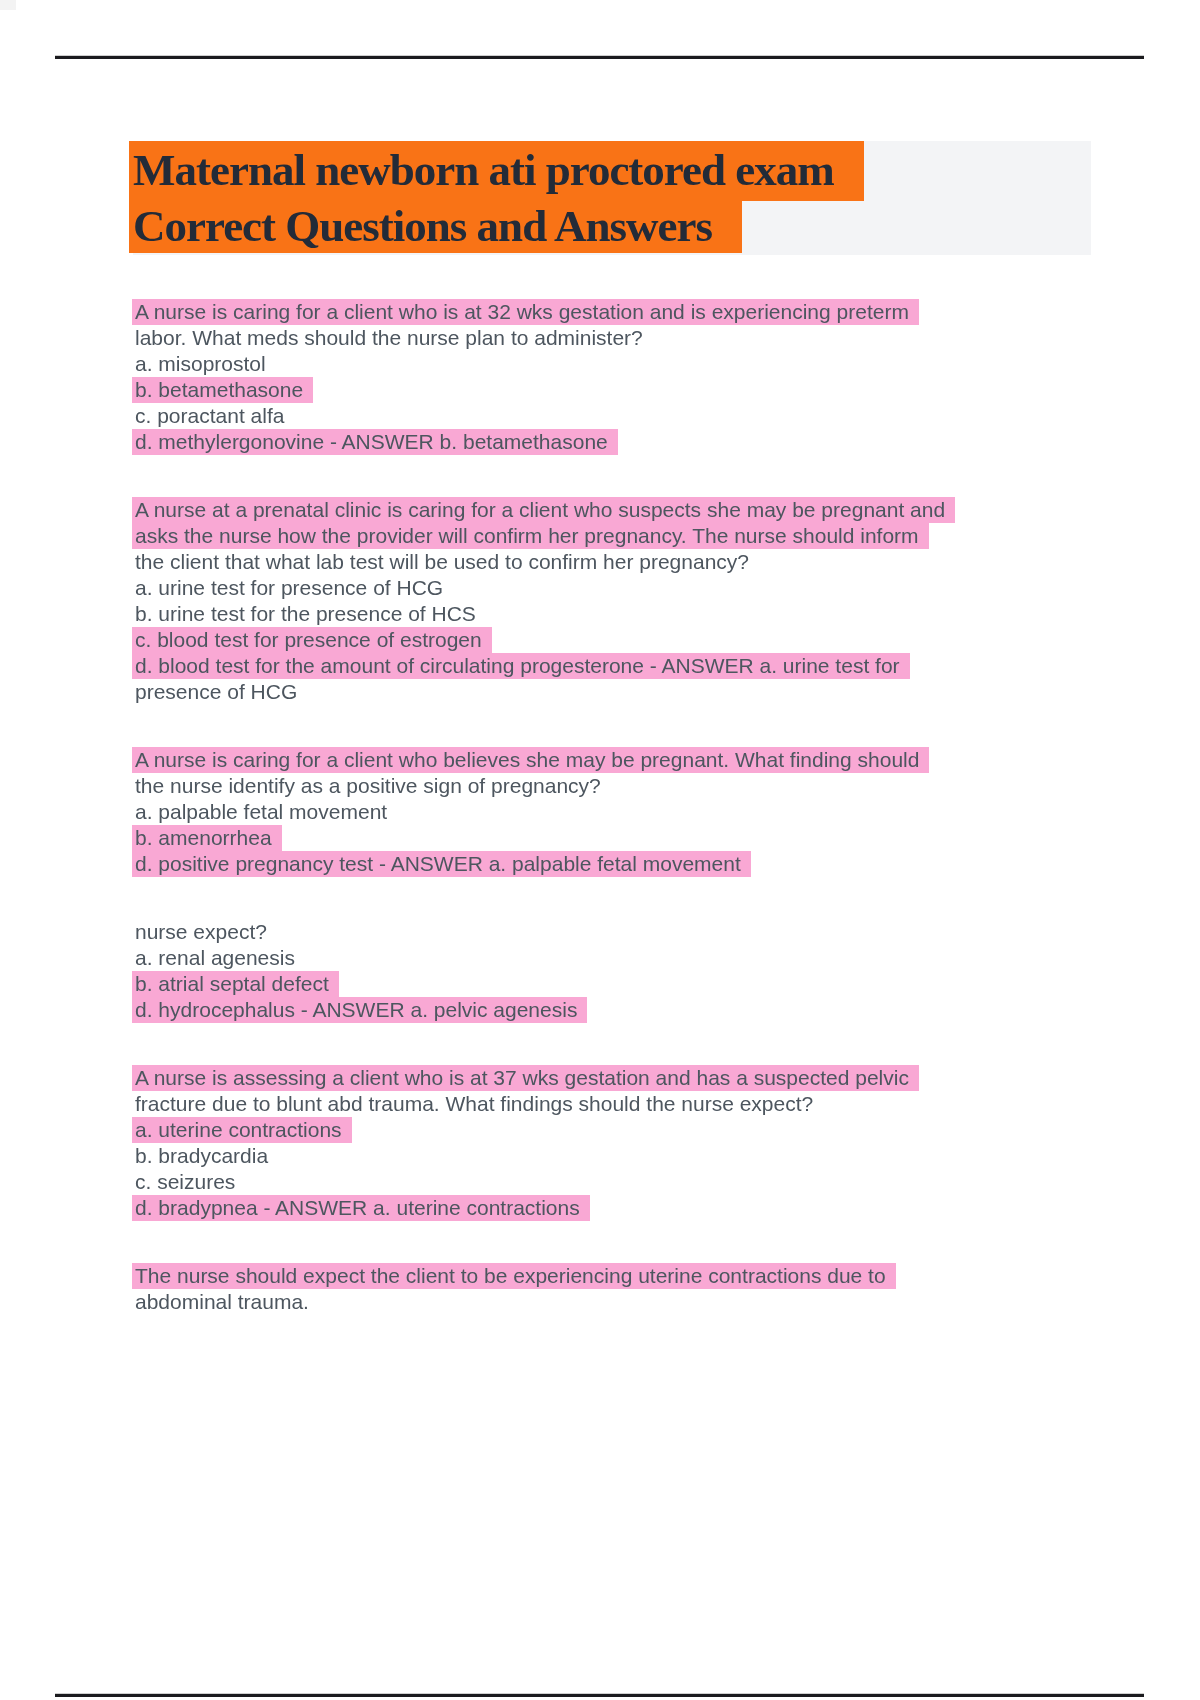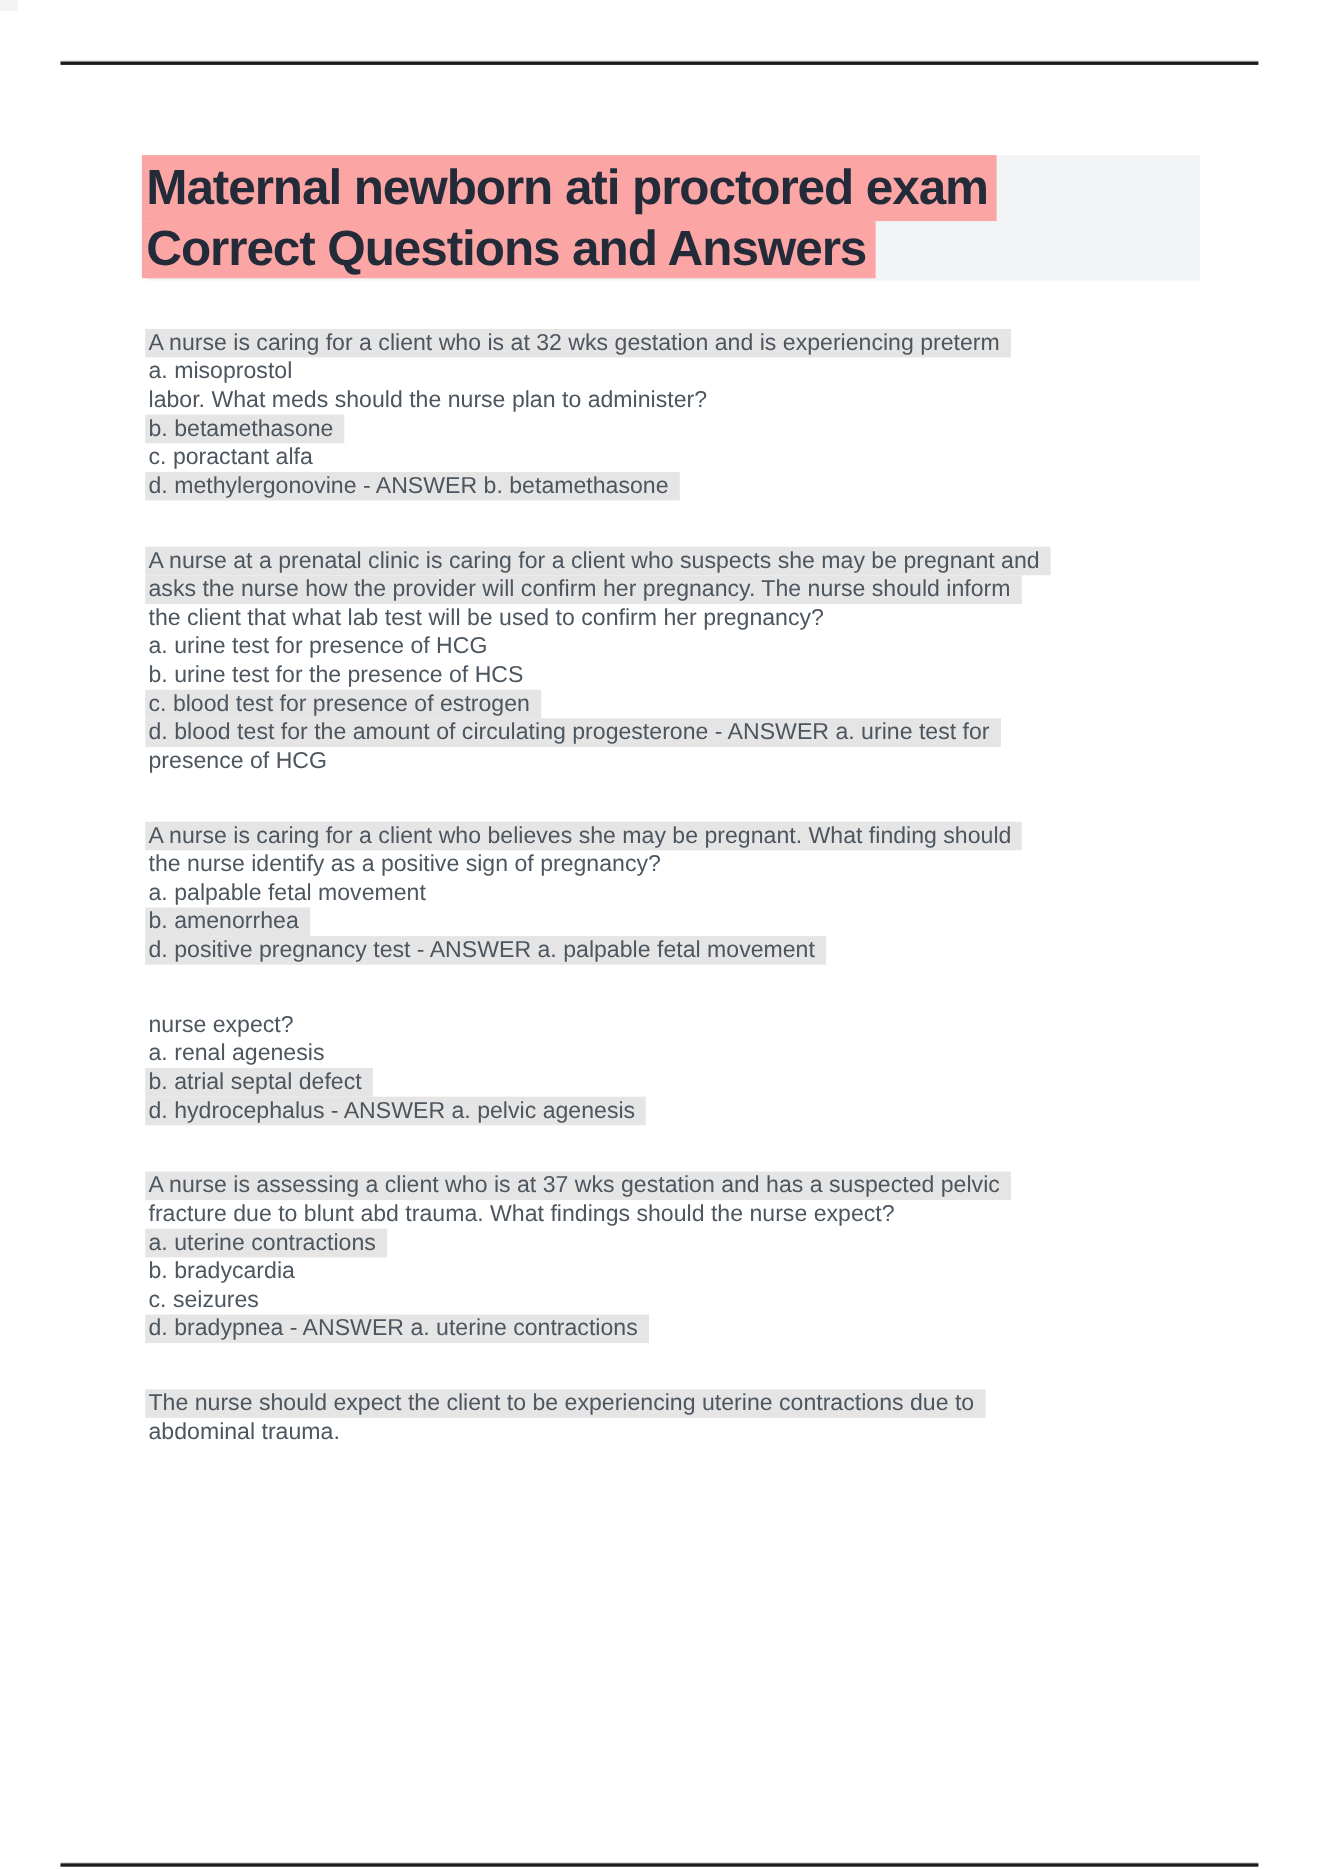--- a/index.html
+++ b/index.html
@@ -37,44 +37,45 @@
   .title-line {
     position: relative; z-index: 1;
     font-size: 45px; font-weight: bold;
     letter-spacing: -1px;
     color: #232b38;
     white-space: nowrap;
   }
   .title-line-1 { line-height: 58px; }
   .title-line-2 { line-height: 50px; }
   .title-line .yellow {
-    background: #fca5a5;
-    padding: 0 8px 2px 4px;
+    background: #f97316;
+    padding: 0 30px 2px 4px;
     margin-left: -4px;
     display: inline-block;
+    font-family: Liberation Serif, serif;
   }
 
   .body-text {
     position: absolute; left: 135px; top: 299px;
     width: 980px;
     z-index: 1;
   }
   .block { margin: 0 0 42px 0; }
   .line {
     height: 26px; line-height: 26px;
     font-size: 21px;
     color: #4d565f;
     white-space: nowrap;
   }
   .line span {
     display: inline-block;
     height: 26px; line-height: 26px;
   }
   .line .hl {
-    background: #e5e5e5;
+    background: #f9a8d4;
     padding: 0 10px 0 3px;
     margin-left: -3px;
   }
 </style>
 </head>
 <body>
 
 <div class="corner-artifact"></div>
 <div class="rule top"></div>
 
@@ -84,22 +85,22 @@
     <span class="yellow">Maternal newborn ati proctored exam</span>
   </div>
   <div class="title-line title-line-2">
     <span class="yellow">Correct Questions and Answers</span>
   </div>
 </div>
 
 <div class="body-text">
     <div class="block">
       <div class="line"><span class="hl">A nurse is caring for a client who is at 32 wks gestation and is experiencing preterm</span></div>
+      <div class="line"><span>labor. What meds should the nurse plan to administer?</span></div>
       <div class="line"><span>a. misoprostol</span></div>
-      <div class="line"><span>labor. What meds should the nurse plan to administer?</span></div>
       <div class="line"><span class="hl">b. betamethasone</span></div>
       <div class="line"><span>c. poractant alfa</span></div>
       <div class="line"><span class="hl">d. methylergonovine - ANSWER b. betamethasone</span></div>
     </div>
     <div class="block">
       <div class="line"><span class="hl">A nurse at a prenatal clinic is caring for a client who suspects she may be pregnant and</span></div>
       <div class="line"><span class="hl">asks the nurse how the provider will confirm her pregnancy. The nurse should inform</span></div>
       <div class="line"><span>the client that what lab test will be used to confirm her pregnancy?</span></div>
       <div class="line"><span>a. urine test for presence of HCG</span></div>
       <div class="line"><span>b. urine test for the presence of HCS</span></div>

